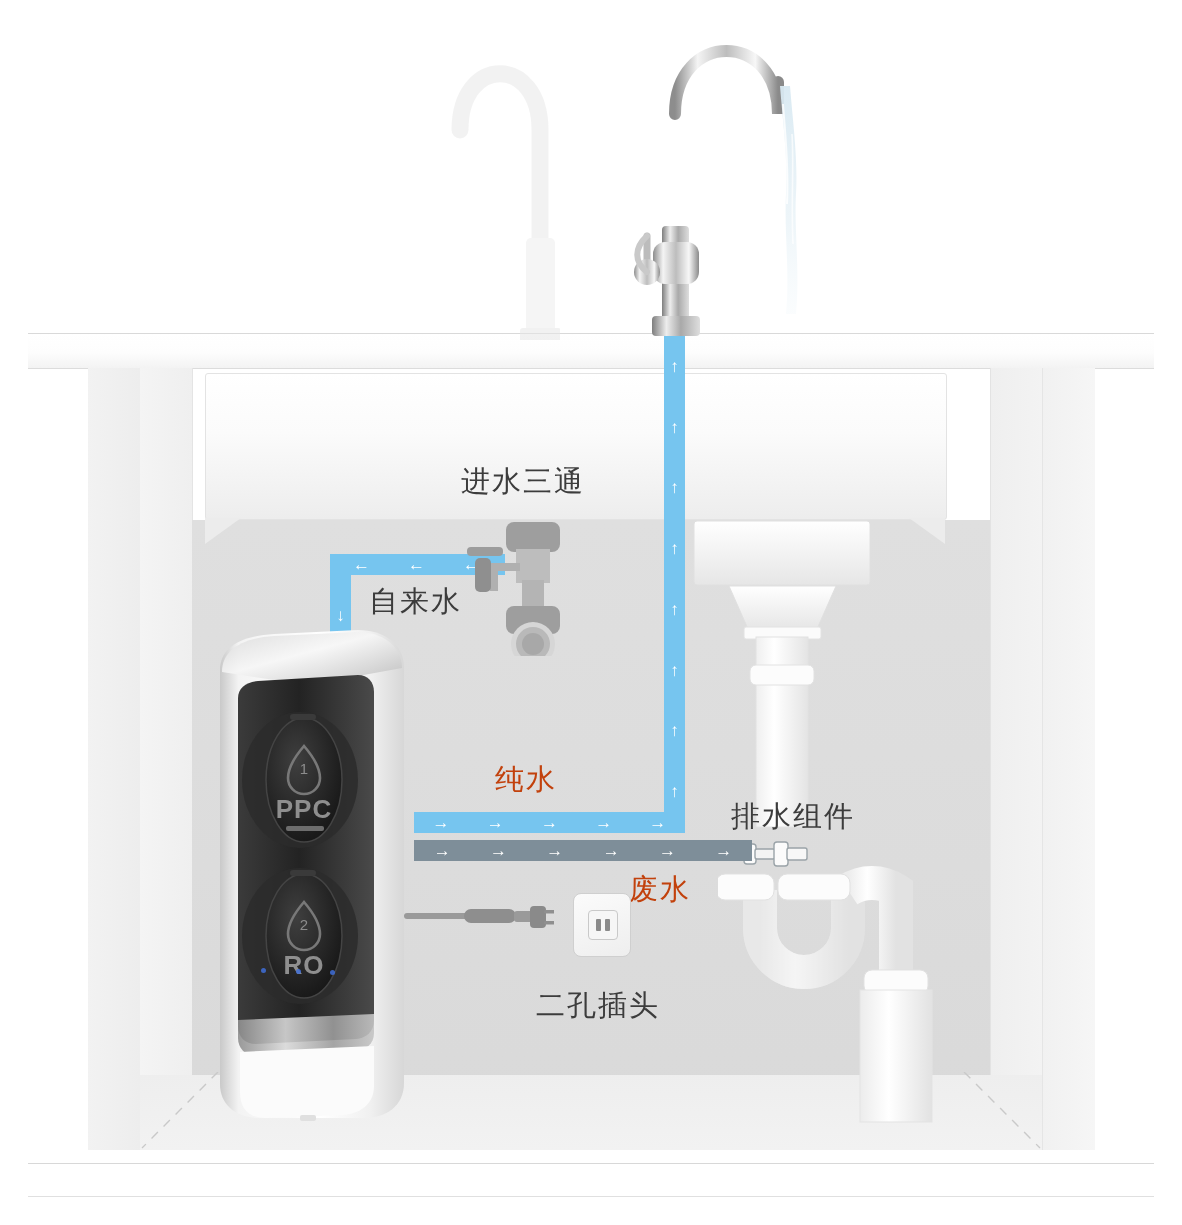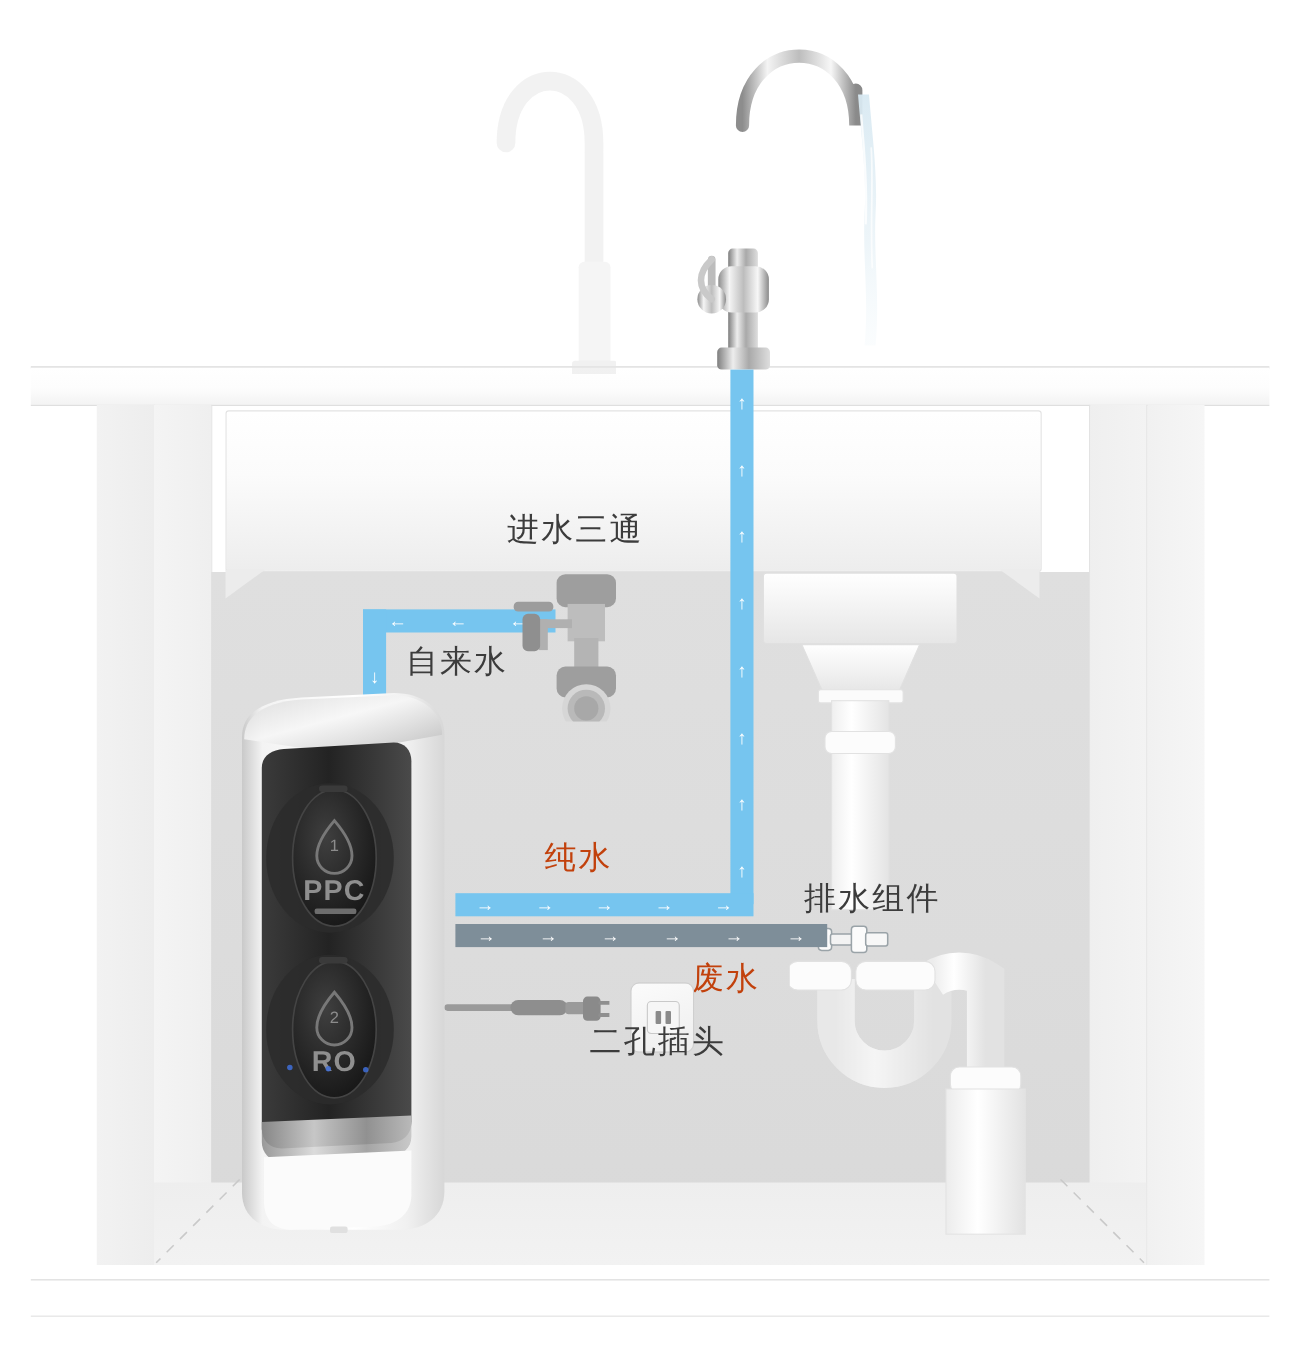--- a/index.html
+++ b/index.html
@@ -331,15 +331,15 @@
     <rect x="140" y="23" width="12" height="3.5" rx="1.5" fill="#8f8f8f"></rect>
   </svg>
 
   <div class="outlet">
     <div class="outlet-in">
       <div class="outlet-hole" style="left:7px;"></div>
       <div class="outlet-hole" style="left:16px;"></div>
     </div>
   </div>
 
-  <div class="lbl" style="left:536px;top:927px;">二孔插头</div>
+  <div class="lbl" style="left:536px;top:986px;">二孔插头</div>
 
 </div>
 
 </body></html>

